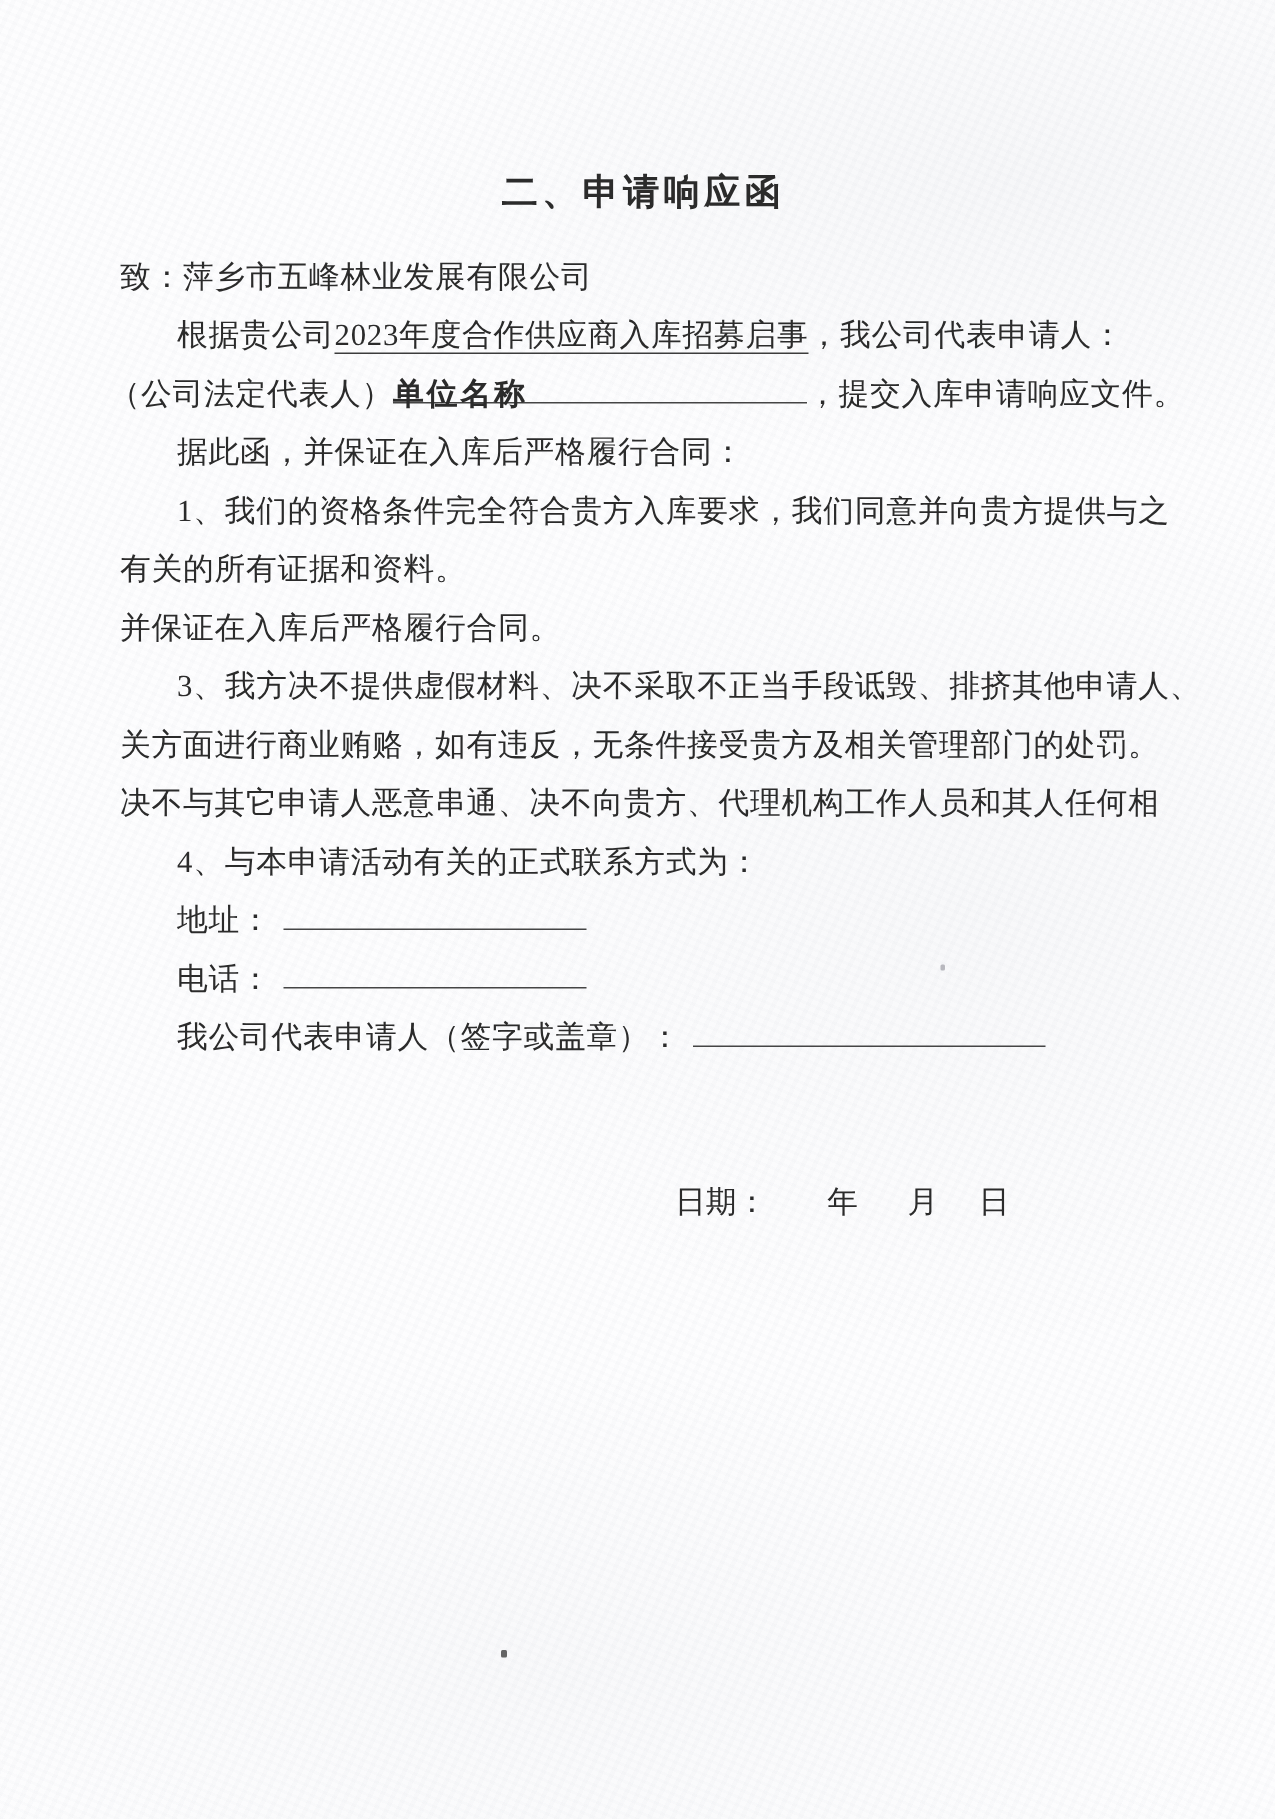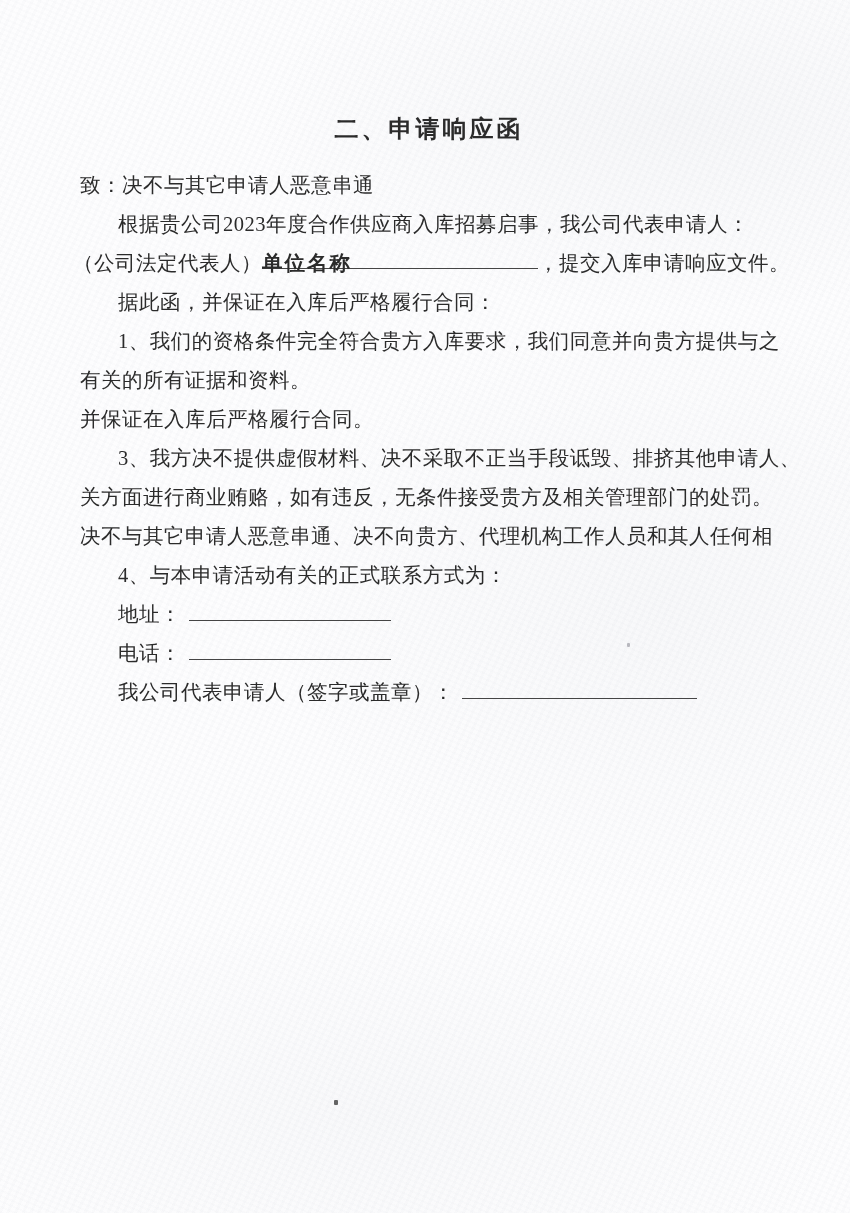--- a/index.html
+++ b/index.html
@@ -45,20 +45,21 @@
   }
   .line {
     font-size: 20.5px;
     line-height: 39px;
     letter-spacing: 0.5px;
     white-space: nowrap;
   }
   .indent { padding-left: 38px; }
   .outdent { margin-left: -7px; }
   .u-text {
+    text-decoration: underline;
     text-underline-offset: 5px;
     text-decoration-thickness: 1px;
     text-decoration-color: #3c3c3c;
   }
   .blank {
     display: inline-block;
     border-bottom: 1.5px solid #454545;
     height: 24px;
     vertical-align: baseline;
     text-align: left;
@@ -86,21 +87,21 @@
   .speck-2 { left: 627px; top: 643px; width: 3px; height: 4px; background: #8f8f98; opacity: .6; }
 </style>
 </head>
 <body>
 
 <div class="page">
   <div class="content">
 
     <div class="title">二、申请响应函</div>
 
-    <div class="line">致：决不与其它申请人恶意串通</div>
+    <div class="line">致：萍乡市五峰林业发展有限公司</div>
 
     <div class="line indent">
       <span>根据贵公司</span><span class="u-text">2023年度合作供应商入库招募启事</span><span>，我公司代表申请人：</span>
     </div>
 
     <div class="line outdent">
       <span>（公司法定代表人）</span><span class="blank blank-company">单位名称</span><span>，提交入库申请响应文件。</span>
     </div>
 
     <div class="line indent">据此函，并保证在入库后严格履行合同：</div>
@@ -121,18 +122,21 @@
     </div>
 
     <div class="line indent">
       <span>电话：</span><span class="blank blank-phone"></span>
     </div>
 
     <div class="line indent">
       <span>我公司代表申请人（签字或盖章）：</span><span class="blank blank-sign"></span>
     </div>
 
+    <div class="date-row">
+      <span class="date-label">日期：</span><span class="date-year">年</span><span class="date-month">月</span><span class="date-day">日</span>
+    </div>
 
   </div>
 
   <div class="speck speck-1"></div>
   <div class="speck speck-2"></div>
 </div>
 
 </body></html>

